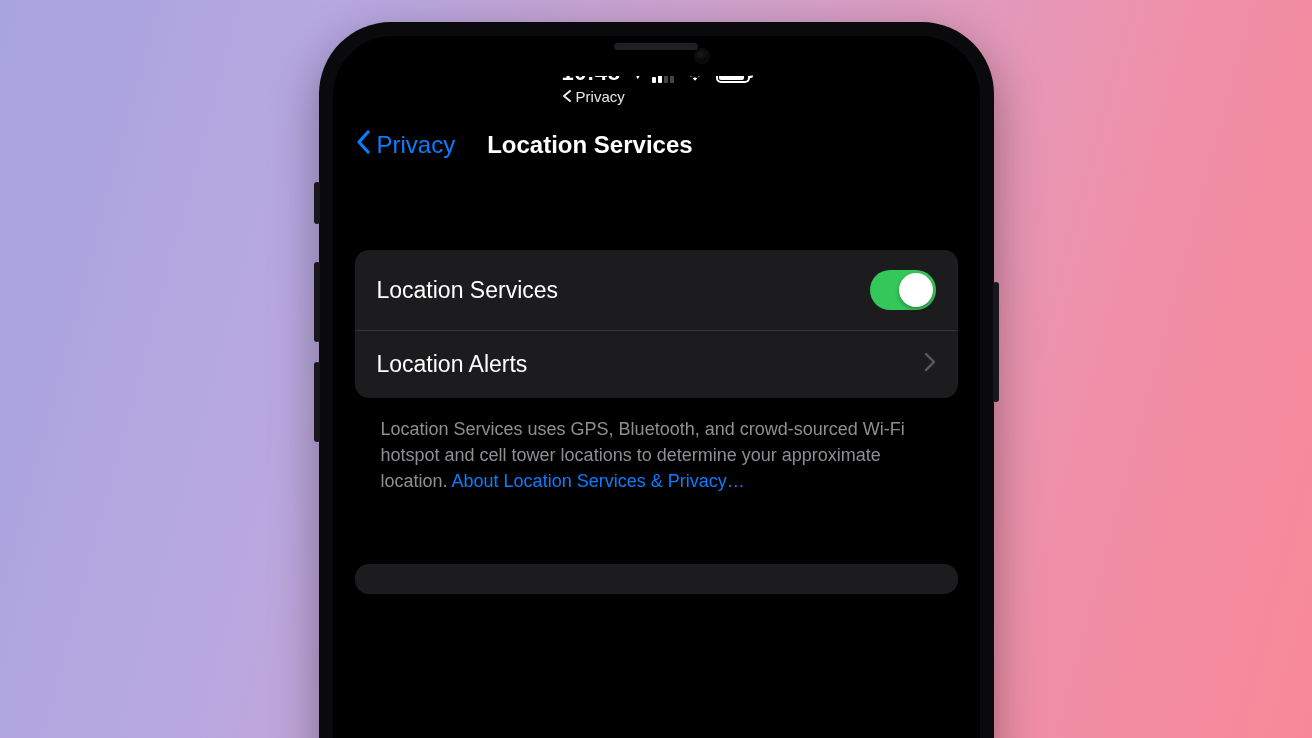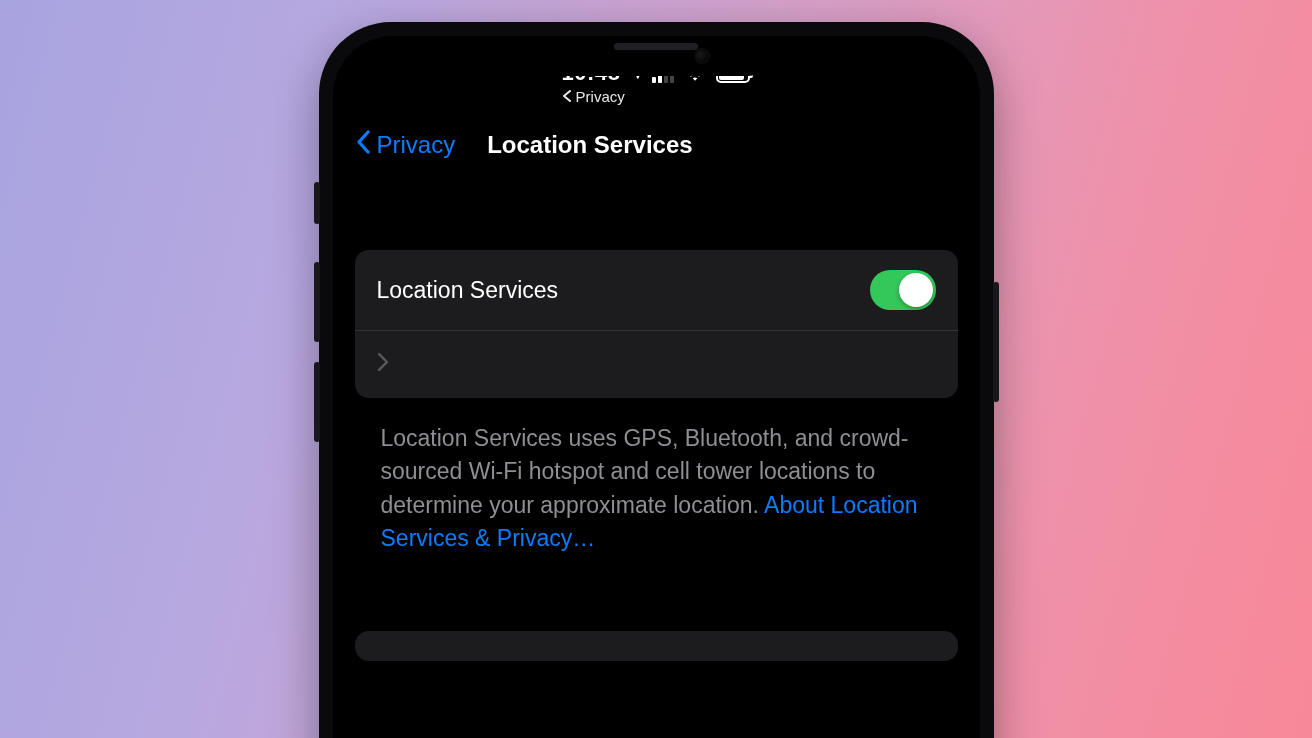--- a/index.html
+++ b/index.html
@@ -133,23 +133,23 @@
       width: 66px; height: 40px; border-radius: 20px; position:relative;
       cursor:pointer;
     }
     .switch.on { background:#34c759; }
     .knob {
       position:absolute; top:3px; width:34px; height:34px; border-radius:50%;
       background:#fff; box-shadow: 0 2px 4px rgba(0,0,0,0.3);
     }
     .switch.on .knob { right:3px; }
     .footer-text {
-      padding: 24px 26px;
+      padding: 18px 26px;
       color:#8e8e93;
-      font-size: 23px;
+      font-size: 18px;
       line-height: 1.45;
     }
     .footer-link {
       color:#0a7cff;
       cursor:pointer;
     }
     .group2 {
       margin-top: 52px;
       background:#1c1c1e;
       border-radius: 14px;
@@ -222,20 +222,21 @@
 
     <div class="content">
       <div class="group">
         <div class="row">
           <span>Location Services</span>
           <div class="switch on">
             <div class="knob"></div>
           </div>
         </div>
         <div class="row">
+          <span>Location Alerts</span>
           <span>
             <svg width="12" height="20" viewBox="0 0 12 20">
                 <path d="M2 2 L10 10 L2 18" stroke="#5a5a5f" stroke-width="2.4" fill="none" stroke-linecap="round" stroke-linejoin="round"></path>
               </svg>
           </span>
         </div>
       </div>
 
       <div class="footer-text">
         <span>Location Services uses GPS, Bluetooth, and crowd-sourced Wi-Fi hotspot and cell tower locations to determine your approximate location. </span><span class="footer-link">About Location Services &amp; Privacy…</span>

